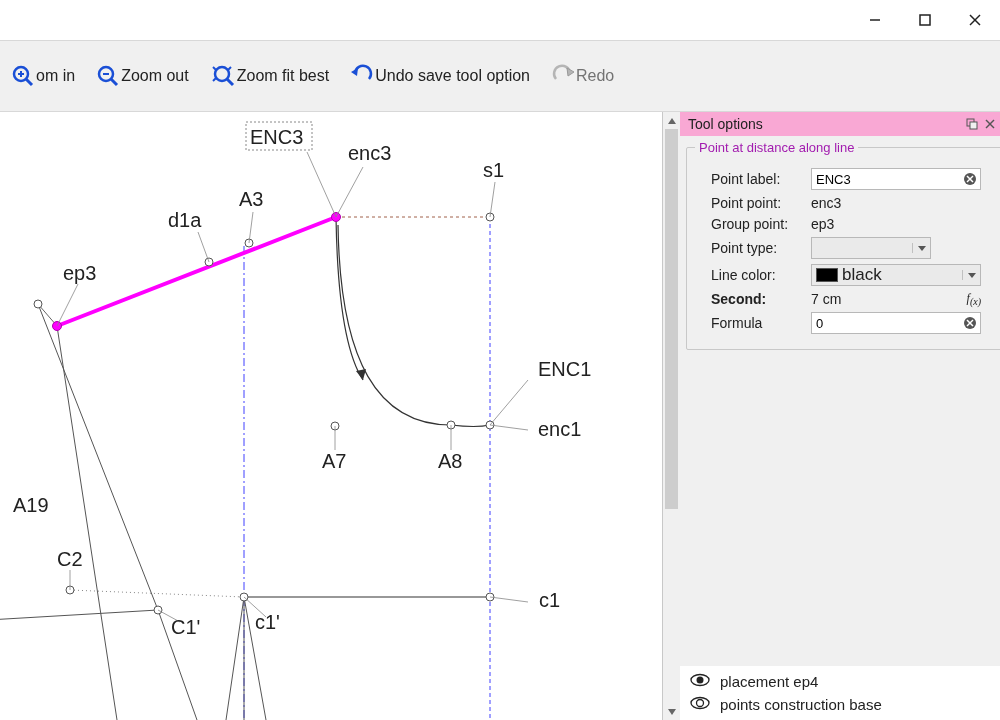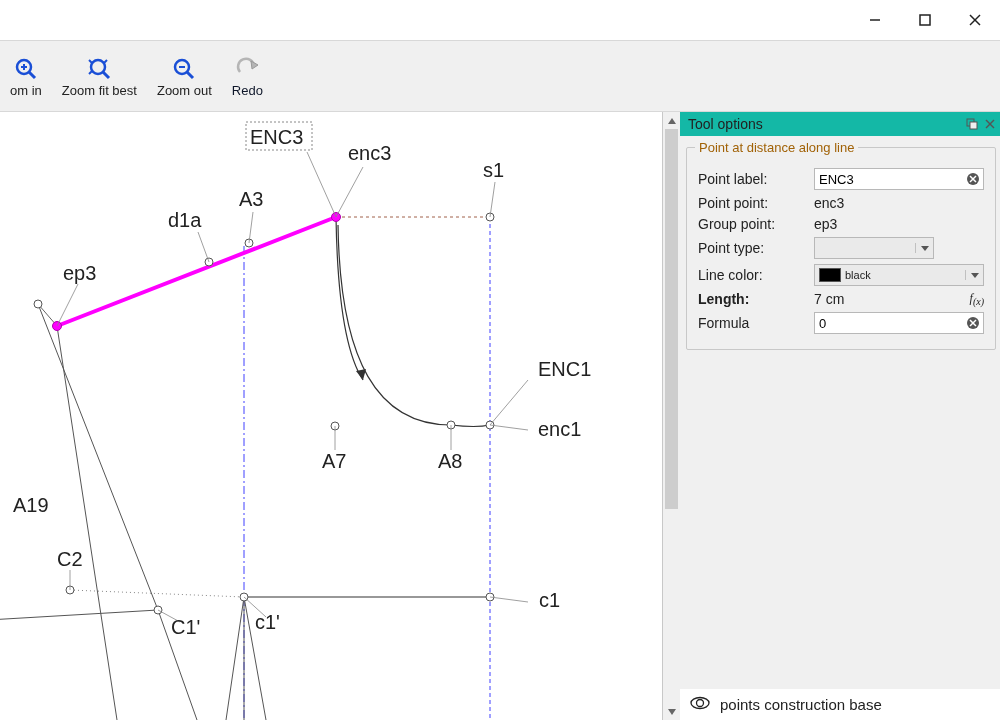--- a/index.html
+++ b/index.html
@@ -5,60 +5,60 @@
   * { box-sizing: border-box; margin: 0; padding: 0; }
   body { font-family: Arial, Helvetica, sans-serif; font-size: 13px; color: #222; background: #fff; width: 1000px; height: 720px; overflow: hidden; position: relative; }
 
   
   .titlebar { height: 40px; display: flex; justify-content: flex-end; align-items: center; background: #fff; padding-right: 0; }
   .titlebar .winbtn { width: 50px; height: 40px; display: flex; align-items: center; justify-content: center; }
   .winbtn svg { stroke: #222; }
 
   
   .toolbar { height: 72px; background: #f0f0f0; border-top: 1px solid #d8d8d8; border-bottom: 1px solid #d8d8d8; display: flex; align-items: center; padding: 4px 0 4px 0; }
-  .tool { display: flex; flex-direction: column; align-items: center; padding: 4px 10px; font-size: 13px; cursor: pointer; }
+  .tool { display: flex; flex-direction: row; align-items: center; padding: 4px 10px; font-size: 16px; cursor: pointer; }
   .tool .ico { height: 28px; display:flex; align-items:center; justify-content:center; }
-  .tool.disabled { color: #0f172a; }
+  .tool.disabled { color: #737373; }
   .tool.disabled svg { stroke:#999; fill:#999; }
 
   
   .main { position: absolute; top: 112px; bottom: 0; left: 0; right: 0; display: flex; }
   .canvas-wrap { position: relative; flex: 1; background: #fff; border-right: 1px solid #c8c8c8; overflow: hidden; }
   .canvas-wrap svg { width: 100%; height: 100%; }
   .canvas-label { font-family: Arial; font-size: 20px; fill: #222; }
   .canvas-label-sel { font-family: Arial; font-size: 20px; fill: #222; }
   .sel-rect { fill: none; stroke: #888; stroke-dasharray: 2 2; }
 
   
   .vscroll { width: 17px; background: #f0f0f0; display:flex; flex-direction:column; }
   .vscroll .arrow { height: 17px; display:flex; align-items:center; justify-content:center; }
   .vscroll .track { flex:1; position:relative; }
   .vscroll .thumb { position:absolute; left:2px; right:2px; top:0; height: 380px; background: #cdcdcd; }
 
   
   .right { width: 320px; display: flex; flex-direction: column; background: #f0f0f0; }
-  .panel-header { height: 24px; background: #14b8a6; display:flex; align-items:center; padding: 0 4px 0 8px; font-size: 14px; }
+  .panel-header { height: 24px; background: #f9a8d4; display:flex; align-items:center; padding: 0 4px 0 8px; font-size: 14px; }
   .panel-header .ph-buttons { margin-left:auto; display:flex; gap:6px; }
   .panel-body { background: #f0f0f0; padding: 4px 6px 6px 6px; flex: 0 0 auto; }
 
   fieldset.inner { border: 1px solid #c8c8c8; border-radius: 2px; padding: 8px 8px 10px 8px; background:#f0f0f0;}
-  fieldset.inner legend { font-size: 13px; padding: 0 4px; color:#a16207; }
-
-  .row { display:flex; align-items:center; margin: 5px 3px; gap: 24px; }
+  fieldset.inner legend { font-size: 13px; padding: 0 4px; color:#a21caf; }
+
+  .row { display:flex; align-items:center; margin: 5px 16px; gap: 8px; }
   .row .lab { width: 92px; font-size: 14px; }
   .row .val { font-size: 14px; }
   .row .bold { font-weight: bold; }
   .row .stretch { flex:1; position:relative; }
 
   .text-input { width: 100%; background: #fff; border: 1px solid #b8b8b8; padding: 2px 22px 2px 4px; font-size: 13px; height: 22px; }
   .clear-x { position:absolute; right:4px; top:50%; transform:translateY(-50%); cursor:pointer; }
   .clear-x svg { display:block; }
 
   .combo { display:flex; align-items:center; border:1px solid #b8b8b8; background:#eaeaea; height:22px; width: 120px; }
-  .combo .cbody { flex:1; padding: 0 4px; font-size:11px; display:flex; align-items:center; gap:4px;}
+  .combo .cbody { flex:1; padding: 0 4px; font-size:17px; display:flex; align-items:center; gap:4px;}
   .combo .carrow { width:18px; display:flex; align-items:center; justify-content:center; border-left:1px solid #c0c0c0; }
   .combo.wide { width: 170px; }
   .swatch { width: 22px; height: 14px; background:#000; border:1px solid #555; }
 
   .fx { margin-left:6px; font-style: italic; font-family: 'Times New Roman', serif; font-size: 12px; cursor:pointer; }
 
   .spacer-flex { flex:1; }
 
   
   .group-body { background:#fff; padding: 4px 0; }
@@ -92,42 +92,51 @@
   <div class="tool">
     <div class="ico">
       <svg width="26" height="26">
           <circle cx="11" cy="11" r="7" fill="none" stroke="#1a4fd6" stroke-width="2.5"></circle>
           <line x1="16" y1="16" x2="22" y2="22" stroke="#1a4fd6" stroke-width="3"></line>
           <line x1="8" y1="11" x2="14" y2="11" stroke="#1a4fd6" stroke-width="2"></line>
           <line x1="11" y1="8" x2="11" y2="14" stroke="#1a4fd6" stroke-width="2"></line>
         </svg>
     </div>
     <span>om in</span>
+  </div>
+  <div class="tool">
+    <div class="ico">
+      <svg width="26" height="26">
+          <circle cx="11" cy="11" r="7" fill="none" stroke="#1a4fd6" stroke-width="2.5"></circle>
+          <line x1="16" y1="16" x2="22" y2="22" stroke="#1a4fd6" stroke-width="3"></line>
+          <line x1="8" y1="11" x2="14" y2="11" stroke="#1a4fd6" stroke-width="2"></line>
+        </svg>
+    </div>
+    <span>Zoom out</span>
   </div>
   <div class="tool">
     <div class="ico">
       <svg width="28" height="26">
           <circle cx="13" cy="11" r="7" fill="none" stroke="#1a4fd6" stroke-width="2.5"></circle>
           <line x1="18" y1="16" x2="24" y2="22" stroke="#1a4fd6" stroke-width="3"></line>
           <line x1="7" y1="7" x2="4" y2="4" stroke="#1a4fd6" stroke-width="2"></line>
           <line x1="19" y1="7" x2="22" y2="4" stroke="#1a4fd6" stroke-width="2"></line>
           <line x1="7" y1="15" x2="4" y2="18" stroke="#1a4fd6" stroke-width="2"></line>
         </svg>
     </div>
     <span>Zoom fit best</span>
   </div>
   <div class="tool">
     <div class="ico">
       <svg width="26" height="26">
-          <circle cx="11" cy="11" r="7" fill="none" stroke="#1a4fd6" stroke-width="2.5"></circle>
-          <line x1="16" y1="16" x2="22" y2="22" stroke="#1a4fd6" stroke-width="3"></line>
-          <line x1="8" y1="11" x2="14" y2="11" stroke="#1a4fd6" stroke-width="2"></line>
-        </svg>
-    </div>
-    <span>Zoom out</span>
+          <path d="M 20 16 A 8 8 0 1 0 6 10" fill="none" stroke="#1a4fd6" stroke-width="2.5"></path>
+          <polygon points="2,9 9,5 8,13" fill="#1a4fd6"></polygon>
+        </svg>
+    </div>
+    <span>Undo save tool option</span>
   </div>
   <div class="tool disabled">
     <div class="ico">
       <svg width="26" height="26">
           <path d="M 6 16 A 8 8 0 1 1 20 10" fill="none" stroke="#b5b5b5" stroke-width="2.5"></path>
           <polygon points="24,9 17,5 18,13" fill="#b5b5b5"></polygon>
         </svg>
     </div>
     <span>Redo</span>
   </div>
@@ -306,21 +315,21 @@
               </div>
             <div class="carrow">
                 <svg width="10" height="10">
                   <polygon points="1,3 9,3 5,8" fill="#555"></polygon>
                 </svg>
               </div>
           </div>
         </div>
 
         <div class="row">
-          <div class="lab bold">Length:</div>
+          <div class="lab bold">Second:</div>
           <div class="val">7 cm</div>
           <div class="spacer-flex"></div>
           <span class="fx">f<sub>(x)</sub></span>
         </div>
 
         <div class="row">
           <div class="lab" style="text-align:left;">Formula</div>
           <div class="stretch">
             <input class="text-input" value="0" style="">
             <span class="clear-x">
@@ -334,19 +343,26 @@
         </div>
       </fieldset>
     </div>
 
     <div class="spacer-flex" style="background:#f0f0f0;"></div>
 
     <div class="group-body">
       <div class="group-row">
         <span><svg width="20" height="14">
               <ellipse cx="10" cy="7" rx="9" ry="5.5" fill="none" stroke="#222" stroke-width="1.3"></ellipse>
+              <circle cx="10" cy="7" r="3.5" fill="#222"></circle>
+            </svg></span>
+        <span>placement ep4</span>
+      </div>
+      <div class="group-row">
+        <span><svg width="20" height="14">
+              <ellipse cx="10" cy="7" rx="9" ry="5.5" fill="none" stroke="#222" stroke-width="1.3"></ellipse>
               <circle cx="10" cy="7" r="3.5" fill="none" stroke="#222" stroke-width="1.3"></circle>
             </svg></span>
         <span>points construction base</span>
       </div>
     </div>
   </div>
 </div>
 
 </body></html>

